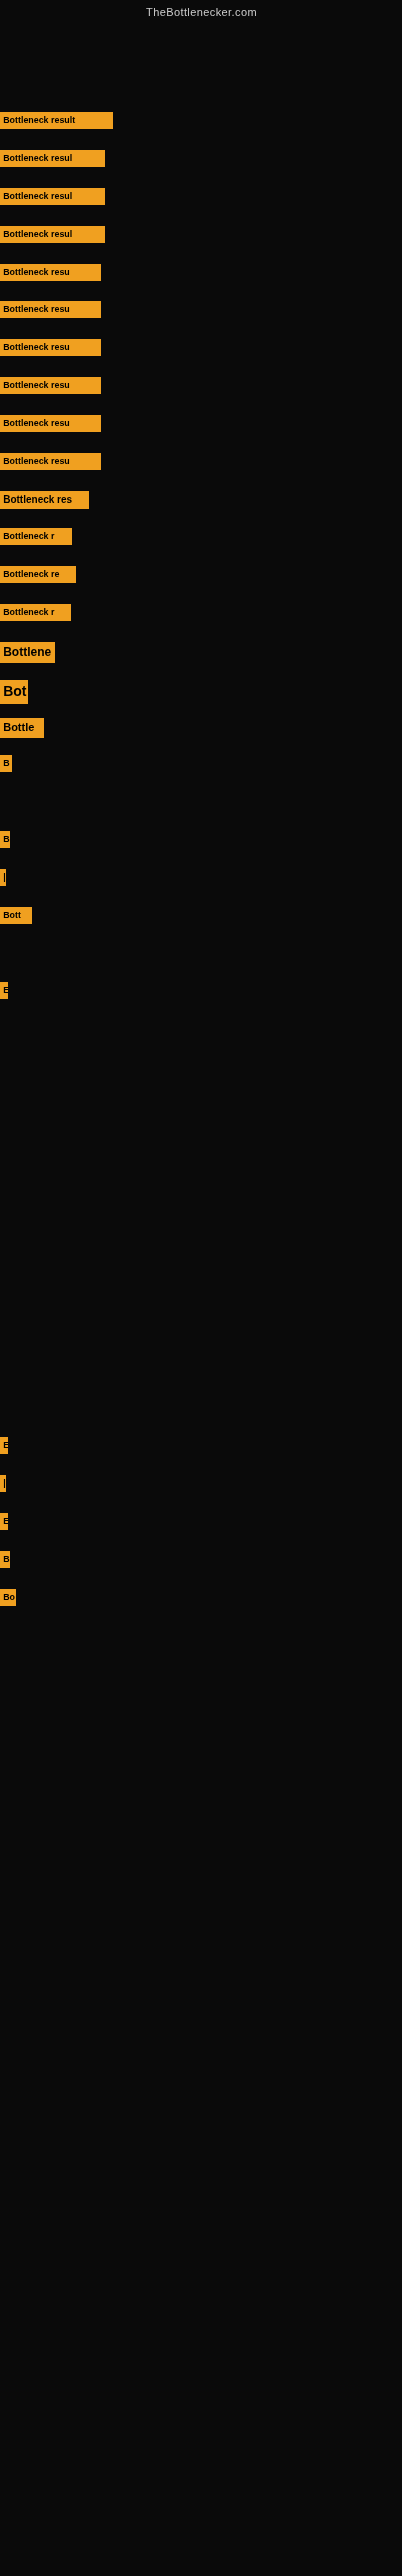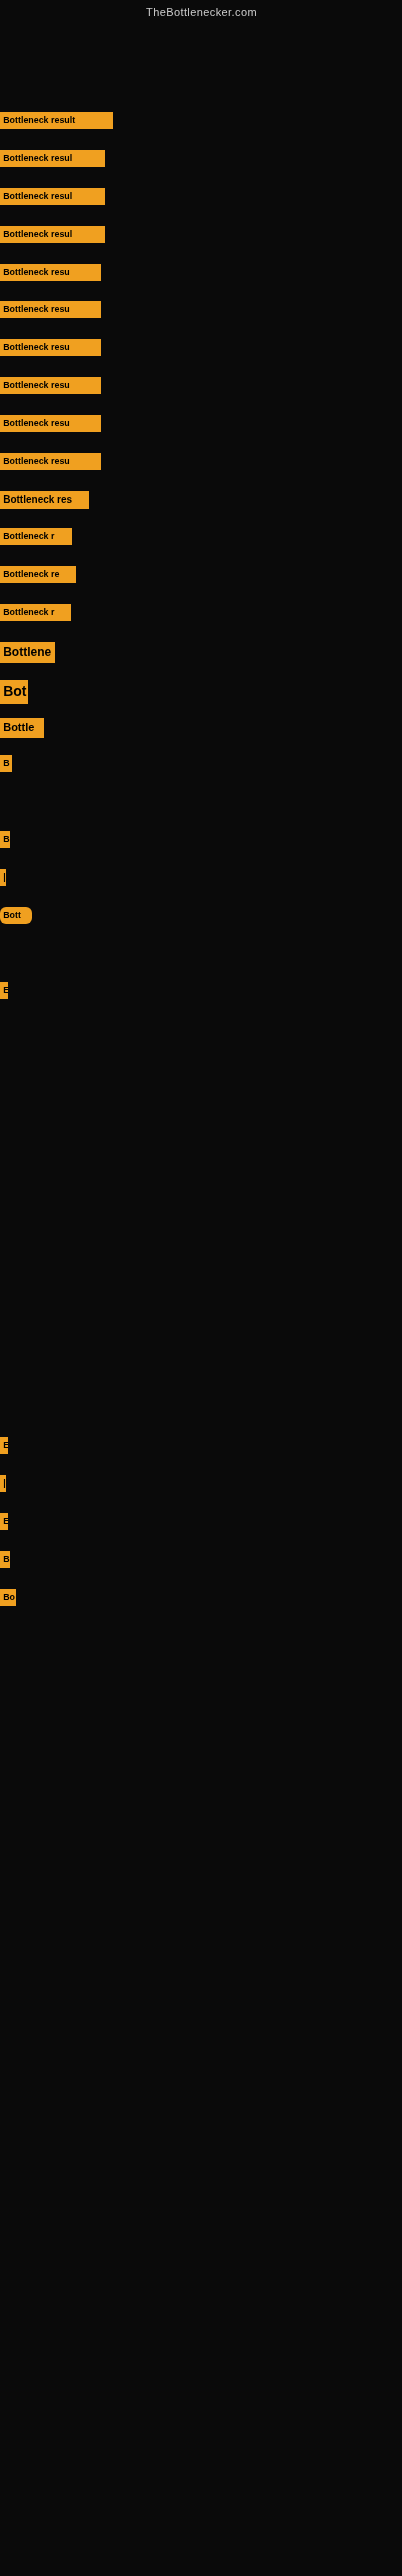--- a/index.html
+++ b/index.html
@@ -79,21 +79,21 @@
     <div style="position: absolute; top: 733px; left: 0px; display: flex; align-items: center;">
       <div style="background: rgb(240, 160, 32); color: rgb(0, 0, 0); font-size: 8.9px; font-weight: bold; padding: 2.4px 3.2px; width: 12px; min-width: 12px; white-space: nowrap; overflow: hidden; line-height: 1.4;">B</div>
     </div>
     <div style="position: absolute; top: 809px; left: 0px; display: flex; align-items: center;">
       <div style="background: rgb(240, 160, 32); color: rgb(0, 0, 0); font-size: 8.9px; font-weight: bold; padding: 2.4px 3.2px; width: 9.7px; min-width: 9.7px; white-space: nowrap; overflow: hidden; line-height: 1.4;">B</div>
     </div>
     <div style="position: absolute; top: 847px; left: 0px; display: flex; align-items: center;">
       <div style="background: rgb(240, 160, 32); color: rgb(0, 0, 0); font-size: 8.9px; font-weight: bold; padding: 2.4px 3.2px; width: 6.4px; min-width: 6.4px; white-space: nowrap; overflow: hidden; line-height: 1.4;">|</div>
     </div>
     <div style="position: absolute; top: 885px; left: 0px; display: flex; align-items: center;">
-      <div style="background: rgb(240, 160, 32); color: rgb(0, 0, 0); font-size: 8.9px; font-weight: bold; padding: 2.4px 3.2px; width: 32px; min-width: 32px; white-space: nowrap; overflow: hidden; line-height: 1.4; border-radius: 6px;">Bott</div>
+      <div style="background: rgb(240, 160, 32); color: rgb(0, 0, 0); font-size: 8.9px; font-weight: bold; padding: 2.4px 3.2px; width: 32px; min-width: 32px; white-space: nowrap; overflow: hidden; line-height: 1.4;">Bott</div>
     </div>
     <div style="position: absolute; top: 960px; left: 0px; display: flex; align-items: center;">
       <div style="background: rgb(240, 160, 32); color: rgb(0, 0, 0); font-size: 8.9px; font-weight: bold; padding: 2.4px 3.2px; width: 8px; min-width: 8px; white-space: nowrap; overflow: hidden; line-height: 1.4;">E</div>
     </div>
     <div style="position: absolute; top: 1415px; left: 0px; display: flex; align-items: center;">
       <div style="background: rgb(240, 160, 32); color: rgb(0, 0, 0); font-size: 8.9px; font-weight: bold; padding: 2.4px 3.2px; width: 8px; min-width: 8px; white-space: nowrap; overflow: hidden; line-height: 1.4;">E</div>
     </div>
     <div style="position: absolute; top: 1453px; left: 0px; display: flex; align-items: center;">
       <div style="background: rgb(240, 160, 32); color: rgb(0, 0, 0); font-size: 8.9px; font-weight: bold; padding: 2.4px 3.2px; width: 4.8px; min-width: 4.8px; white-space: nowrap; overflow: hidden; line-height: 1.4;">|</div>
     </div>

